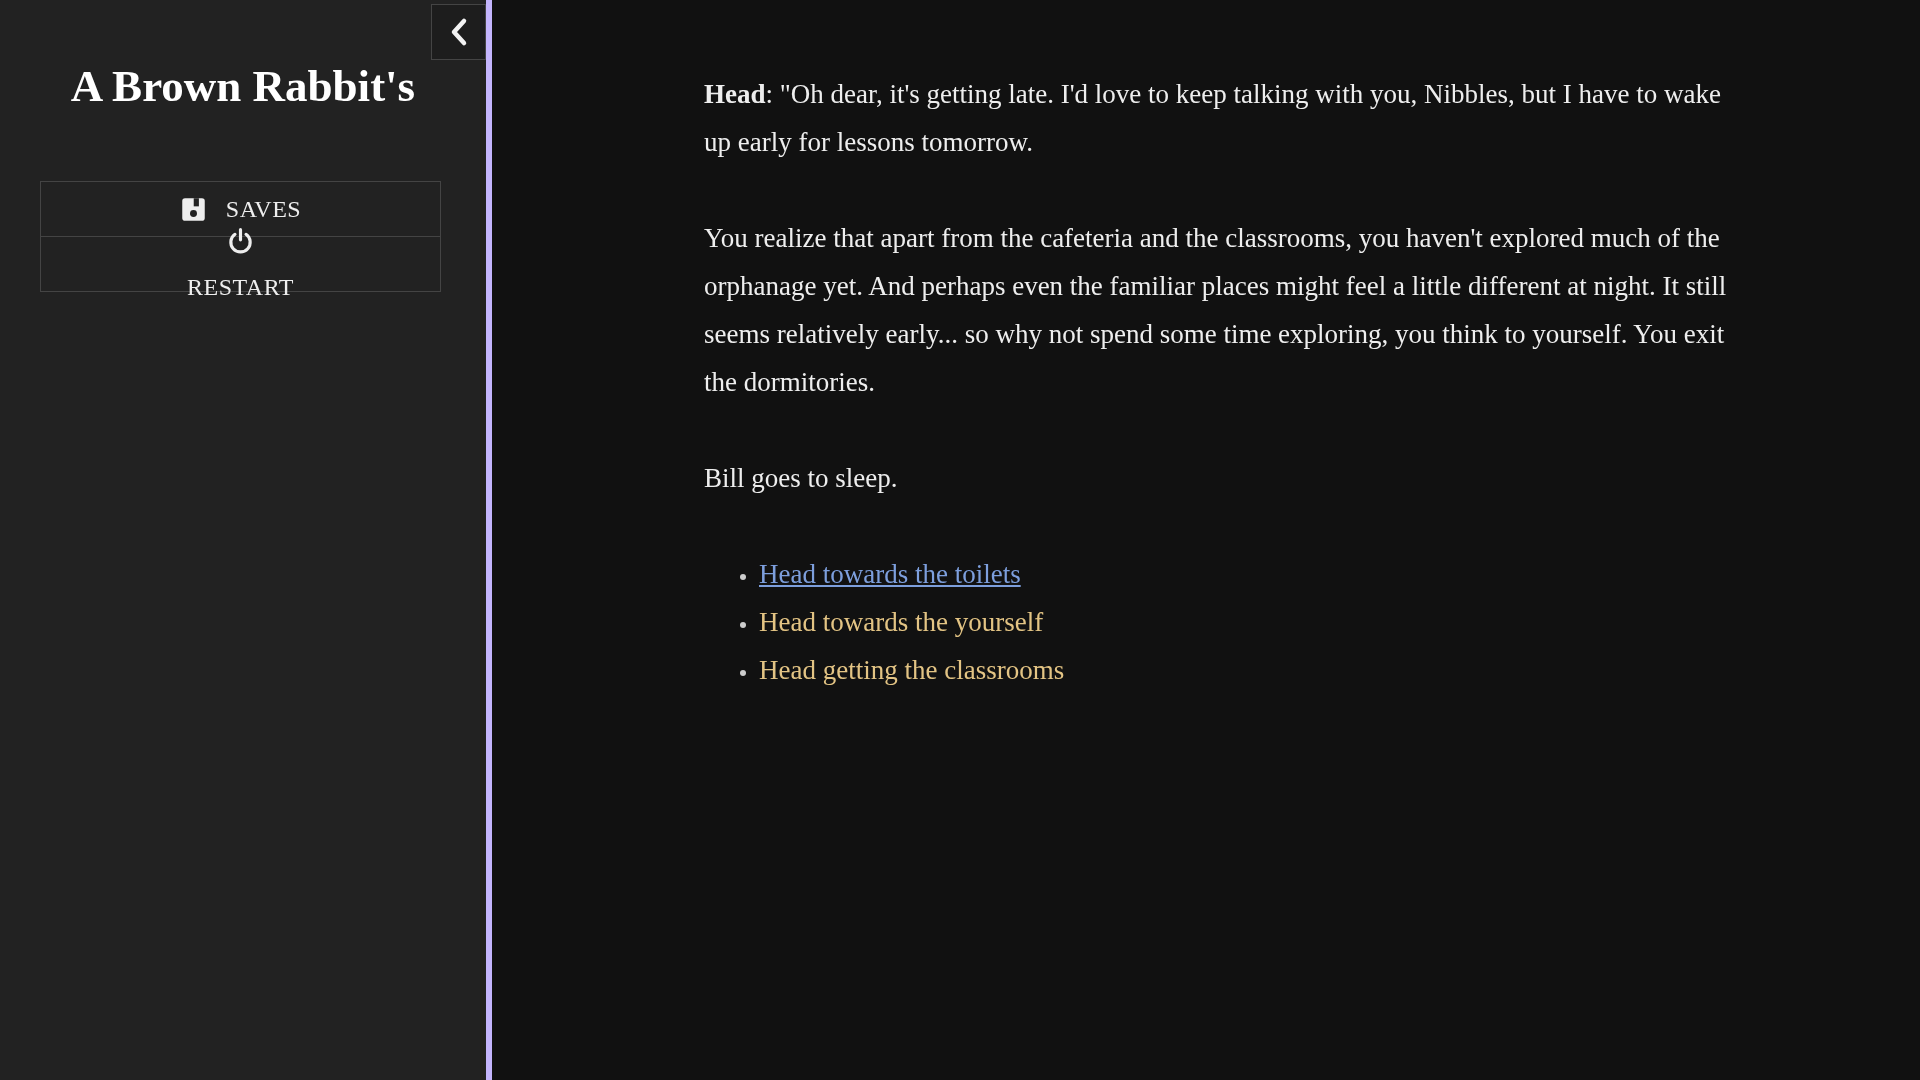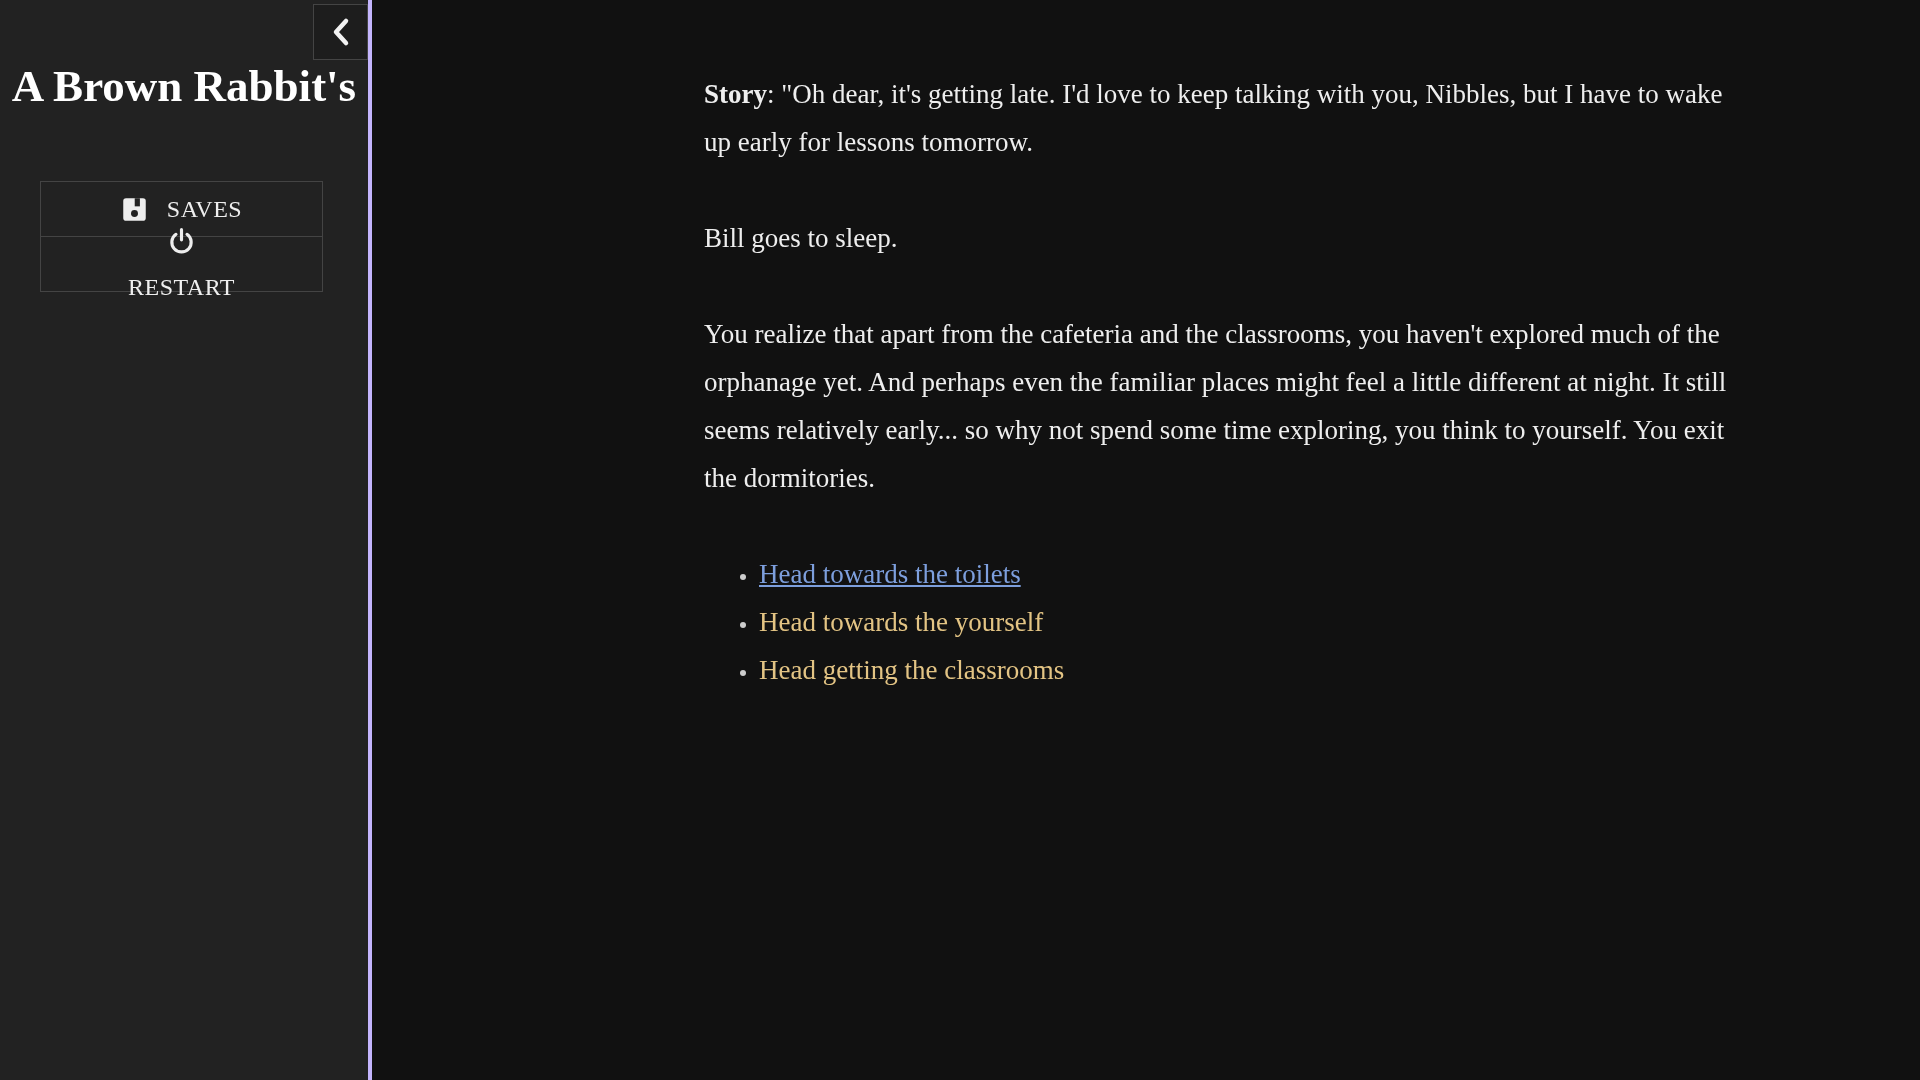--- a/index.html
+++ b/index.html
@@ -16,23 +16,23 @@
   html,body{width:1920px;height:1080px;overflow:hidden;}
   body{
     background:var(--background);
     font-family:"Liberation Serif","DejaVu Serif",serif;
     color:var(--text);
     position:relative;
   }
 
   
   #ui-bar{
-    position:absolute;left:0;top:0;bottom:0;width:372px;
+    position:absolute;left:0;top:0;bottom:0;width:492px;
     background:var(--sidebar-background);
-    border-right:4px solid #c4b5fd;
+    border-right:6px solid #c4b5fd;
   }
   #ui-bar-toggle{
     position:absolute;top:4px;right:0;
     width:55px;height:56px;
     background:#1d1d1d;
     border:1px solid var(--border);
     display:flex;align-items:center;justify-content:center;
     cursor:pointer;
   }
   #story-title{
@@ -128,26 +128,26 @@
           <path d="M7.1 5.6 A 8.6 8.6 0 1 0 16.9 5.6" fill="none" stroke="#eeeeee" stroke-width="2.8" stroke-linecap="round"></path>
           <line x1="12" y1="1.5" x2="12" y2="10.5" stroke="#eeeeee" stroke-width="2.8" stroke-linecap="round"></line>
         </svg>
       </span>
       <span>RESTART</span>
     </li>
   </ul>
 </div>
 
 <main id="passages">
-  <p><b>Story</b><span>: "Oh dear, it's getting late. I'd love to keep talking with you, Nibbles, but I have to wake up early for lessons tomorrow.</span></p>
+  <p><b>Head</b><span>: "Oh dear, it's getting late. I'd love to keep talking with you, Nibbles, but I have to wake up early for lessons tomorrow.</span></p>
 
 
+  <p>You realize that apart from the cafeteria and the classrooms, you haven't explored much of the orphanage yet. And perhaps even the familiar places might feel a little different at night. It still seems relatively early... so why not spend some time exploring, you think to yourself. You exit the dormitories.</p>
+
   <p>Bill goes to sleep.</p>
-
-  <p>You realize that apart from the cafeteria and the classrooms, you haven't explored much of the orphanage yet. And perhaps even the familiar places might feel a little different at night. It still seems relatively early... so why not spend some time exploring, you think to yourself. You exit the dormitories.</p>
 
   <ul class="choices">
     <li>
       <a class="visited">Head towards the toilets</a>
     </li>
     <li>
       <a>Head towards the yourself</a>
     </li>
     <li>
       <a>Head getting the classrooms</a>

